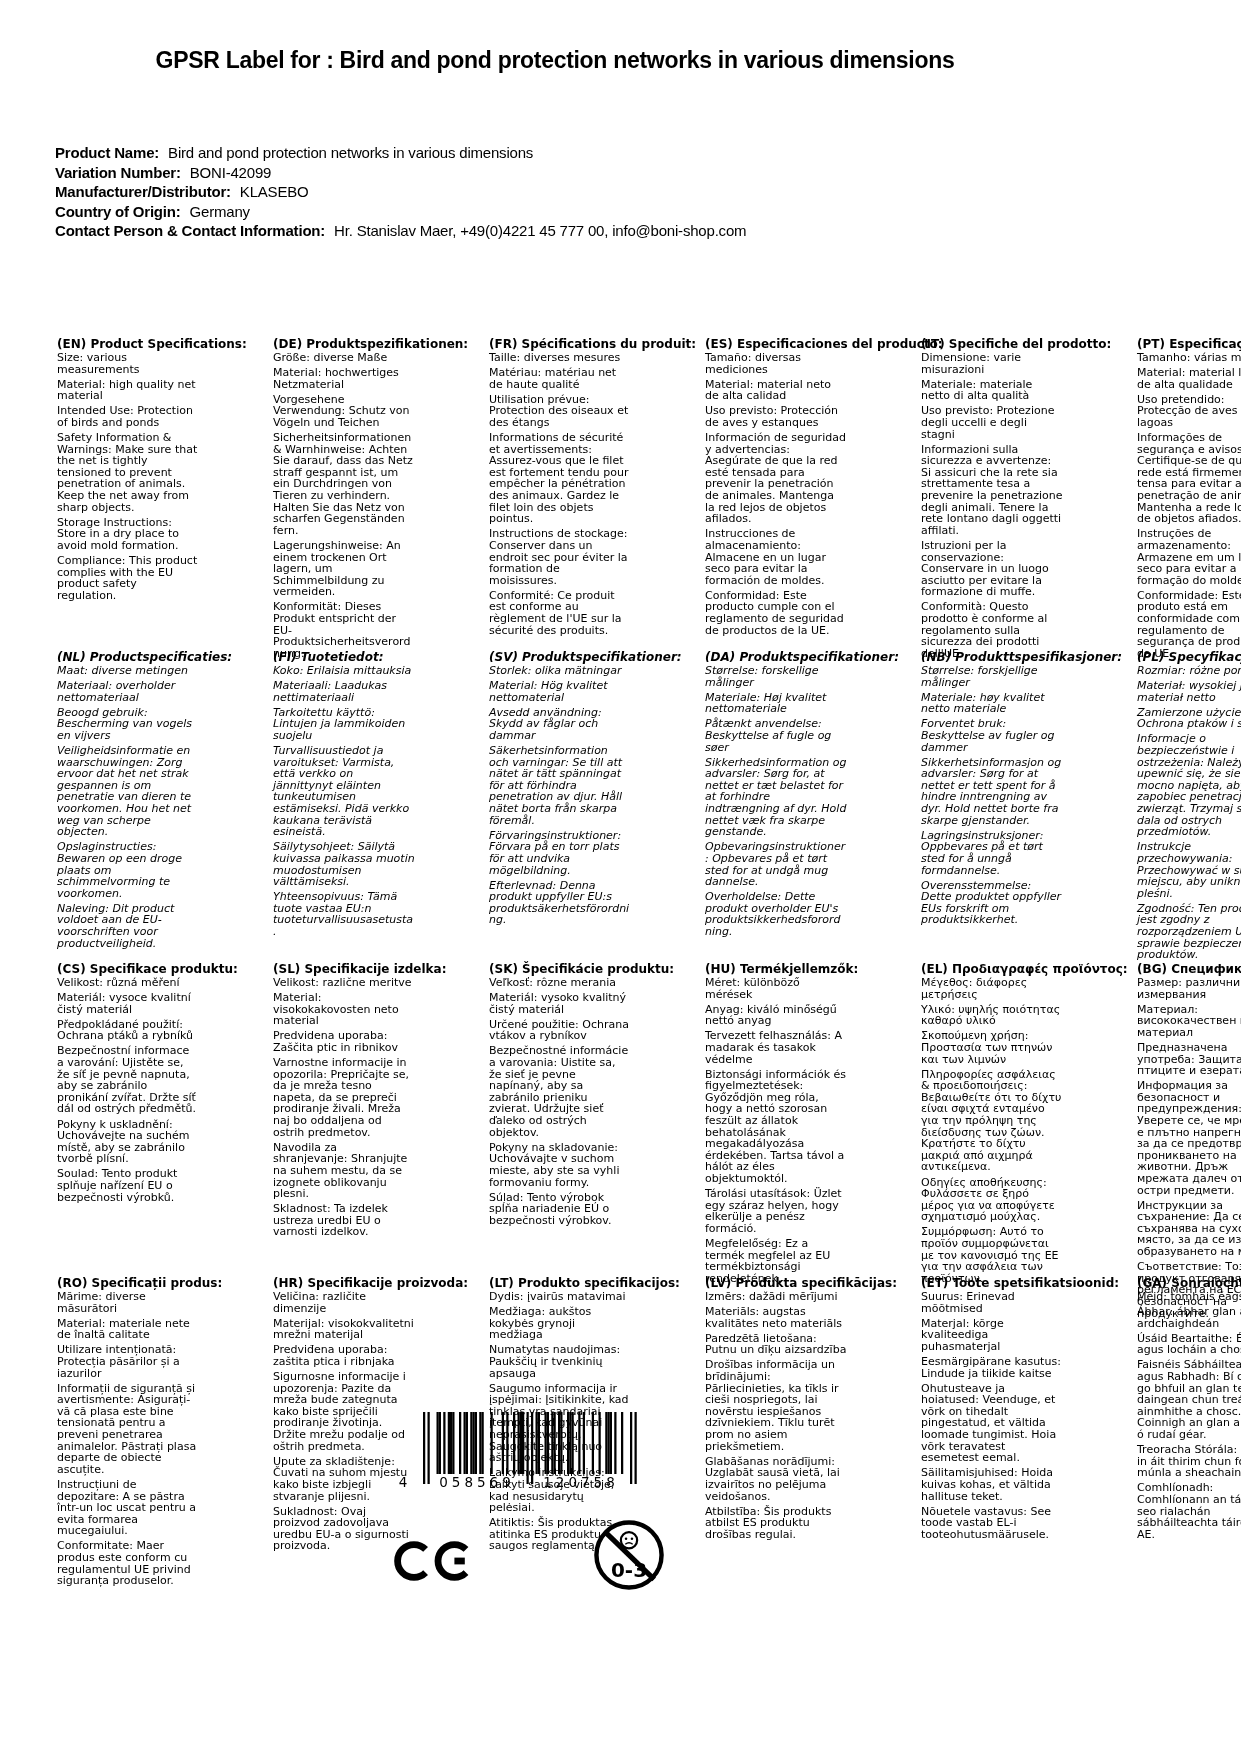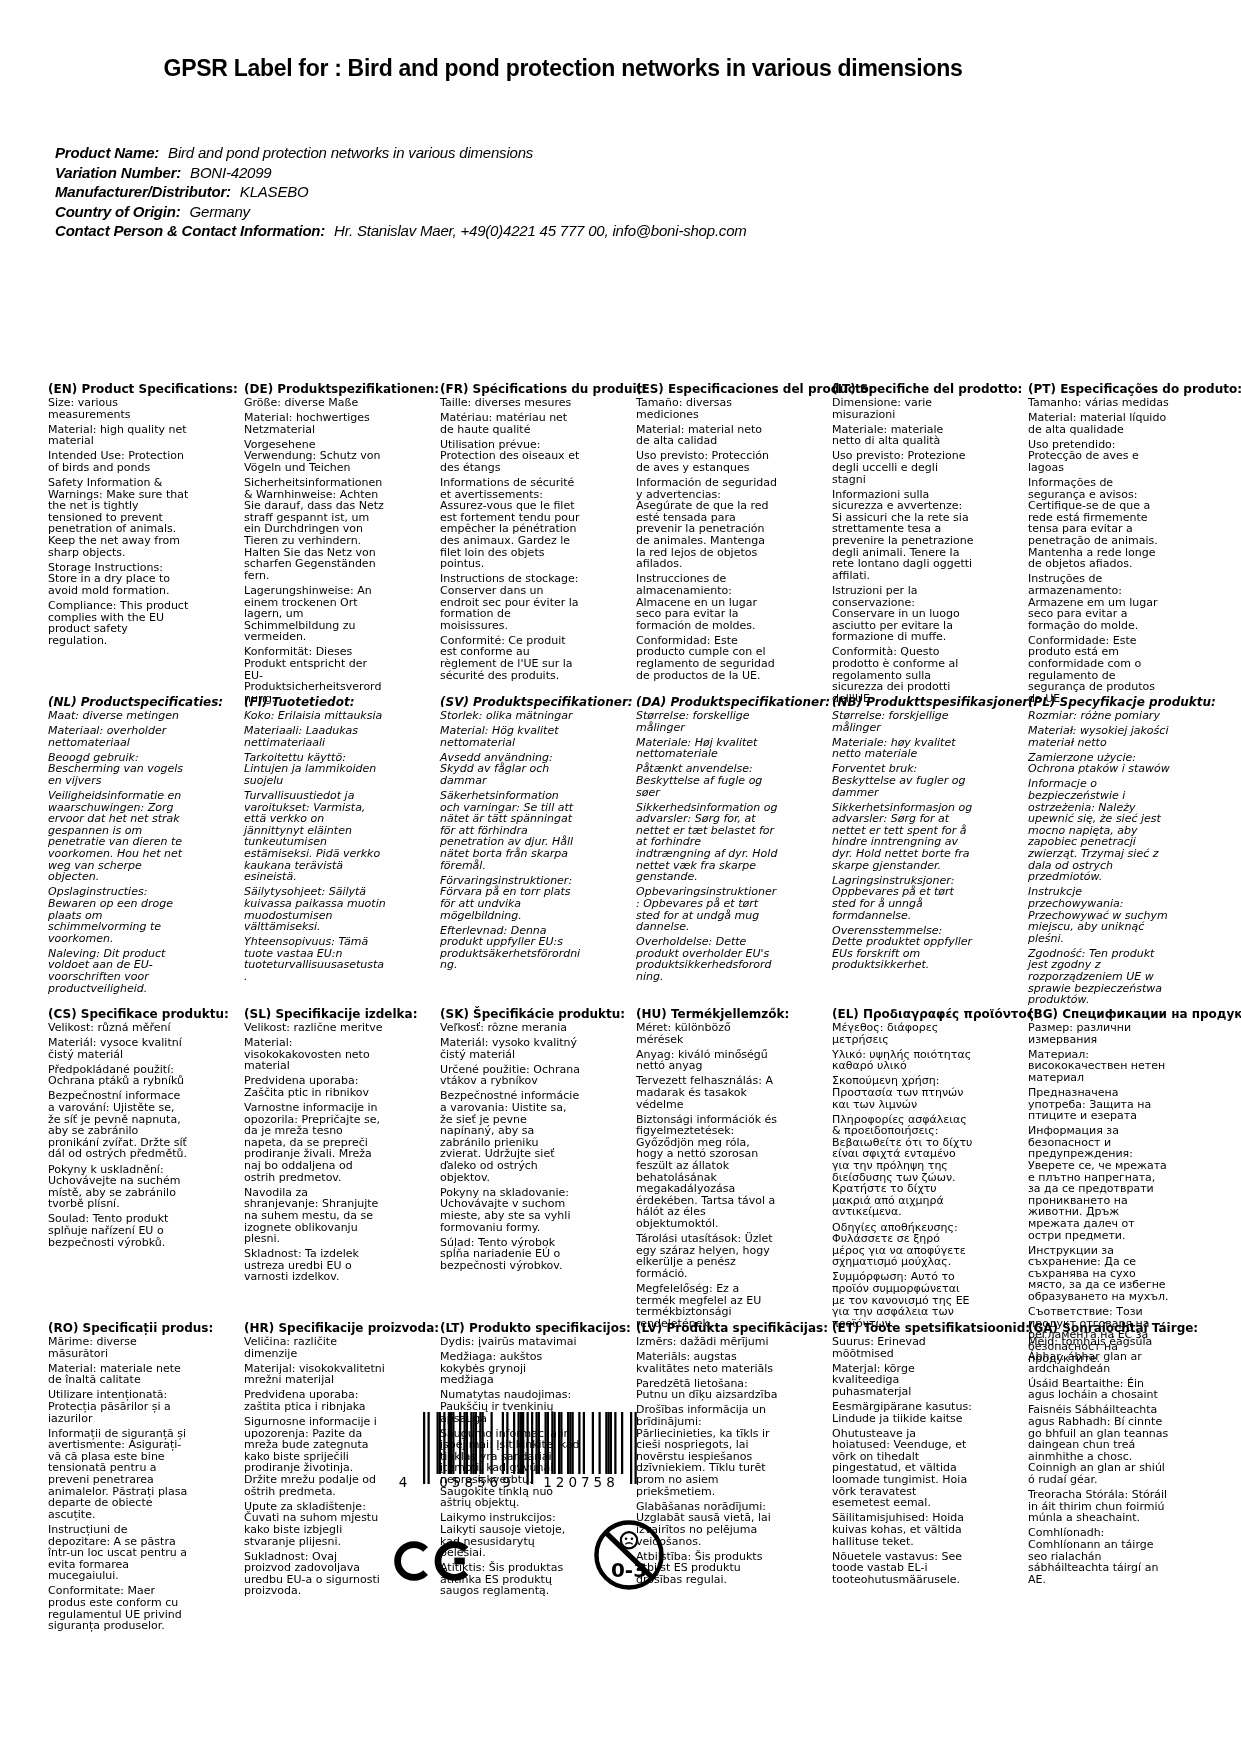--- a/index.html
+++ b/index.html
@@ -2,35 +2,35 @@
 <html><head>
 <meta charset="utf-8">
 <style>
   html,body{margin:0;padding:0;background:#fff}
   .page{
     position:relative;width:1241px;height:1754px;overflow:hidden;
     background:#fff;color:#000;font-family:"DejaVu Sans",sans-serif;
   }
   
   .title{
-    position:absolute;top:44px;left:145px;width:820px;margin:8px;
+    position:absolute;top:44px;left:145px;width:820px;margin:0;
     text-align:center;font-family:"Liberation Sans",sans-serif;
     font-size:23px;line-height:33px;font-weight:bold;letter-spacing:-0.3px;
   }
   
   .product-info{
     position:absolute;top:143px;left:55px;width:1000px;
-    font-family:"Liberation Sans",sans-serif;font-size:15px;line-height:19.5px;letter-spacing:-0.2px;font-style:italic;
+    font-family:"Liberation Sans",sans-serif;font-size:15px;line-height:19.5px;letter-spacing:-0.2px;
   }
   .info-row{white-space:nowrap}
   .info-label{font-weight:bold;margin-right:9px}
   
   .lang-row{
-    position:absolute;left:48px;width:1130px;
-    display:grid;grid-template-columns:repeat(6,142px);column-gap:54px;align-items:start;margin-top:45px;
+    position:absolute;left:57px;width:1130px;
+    display:grid;grid-template-columns:repeat(6,142px);column-gap:74px;align-items:start;
   }
   .lang-block{width:142px;font-size:11px;line-height:11.6px}
   .lang-heading{
     margin:0;font-size:12px;line-height:13px;font-weight:bold;white-space:nowrap;
   }
   .lang-block p{margin:3.5px 0 0 0;overflow-wrap:anywhere}
   .lang-block p:first-of-type{margin-top:1px}
   
   .barcode-area{position:absolute;top:1412px;left:0;width:1060px;display:flex;justify-content:center}
   .barcode-wrap{position:relative;width:214px;height:92px}

